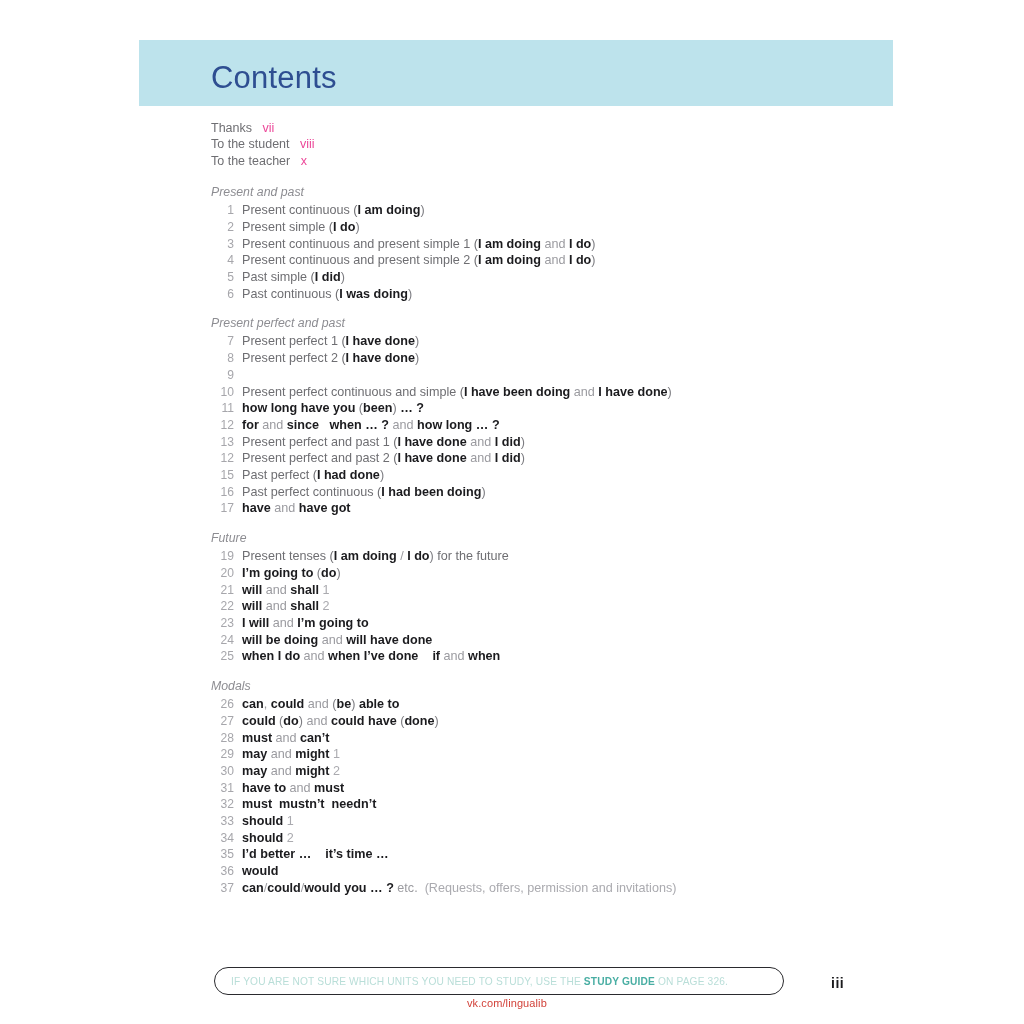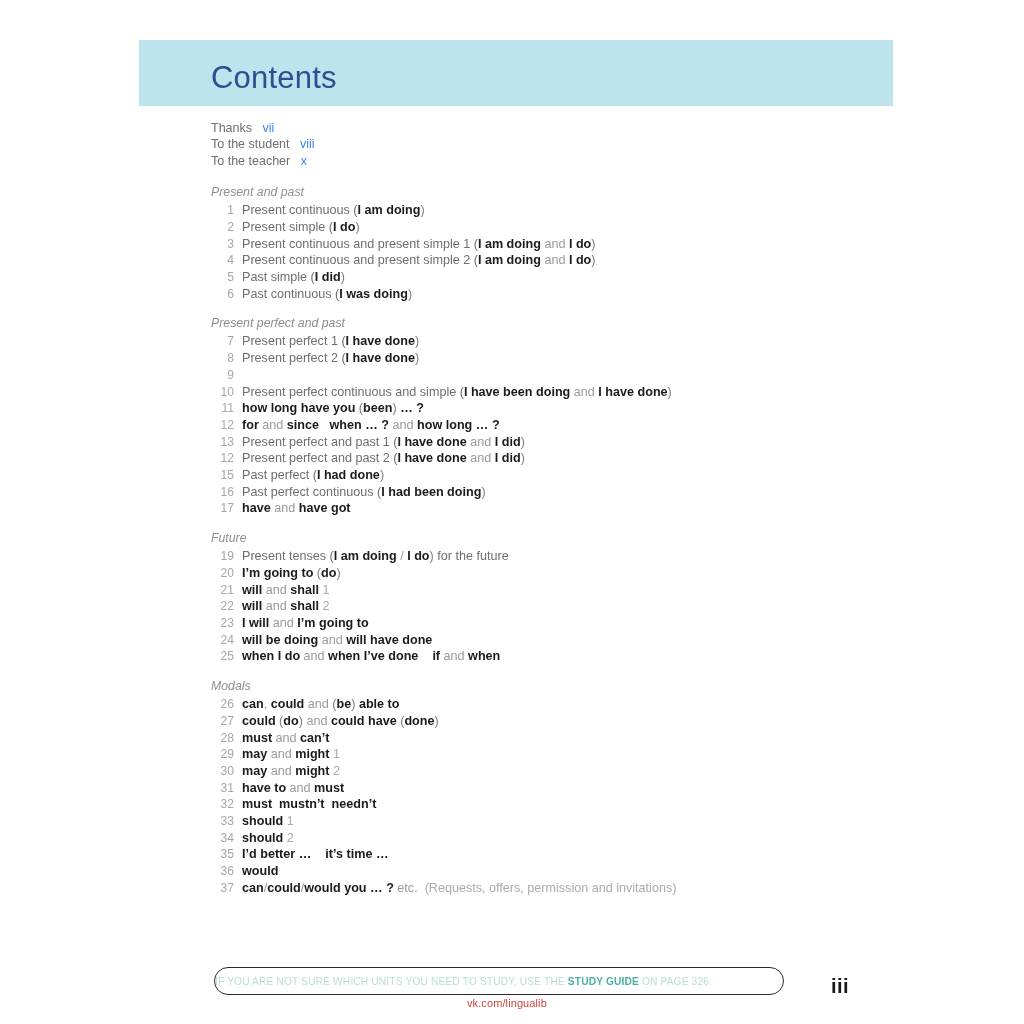--- a/index.html
+++ b/index.html
@@ -46,21 +46,21 @@
   .front-matter {
     margin-bottom: 15px;
   }
   .fm-line {
     font-size: 12.5px;
     line-height: 16.4px;
     color: #6e6e72;
     white-space: pre;
   }
   .fm-page {
-    color: #3b82f6;
+    color: #ec4899;
     margin-top: 28px;
   }
 
   
   .section {
     margin-bottom: 13px;
   }
   .section-title {
     font-size: 12.3px;
     font-style: italic;
@@ -111,34 +111,35 @@
     top: 967px;
     width: 570px;
     height: 28px;
     border: 1.3px solid #2a2a2e;
     border-radius: 16px;
     box-sizing: border-box;
     display: flex;
     align-items: center;
   }
   #footer-note-text {
+    padding-left: 16px;
     font-size: 10.2px;
     letter-spacing: 0.15px;
     color: #b9ded8;
     white-space: pre;
   }
   #footer-note-text b {
     color: #49aea3;
     font-weight: 700;
   }
   #folio {
     position: absolute;
     left: 831px;
     top: 975px;
-    font-size: 20px;
+    font-size: 14px;
     font-weight: 700;
     color: #1b1b1e;
     letter-spacing: 0.5px;
   }
   #watermark {
     position: absolute;
     left: 467px;
     top: 997px;
     font-size: 11px;
     color: #d2423a;

